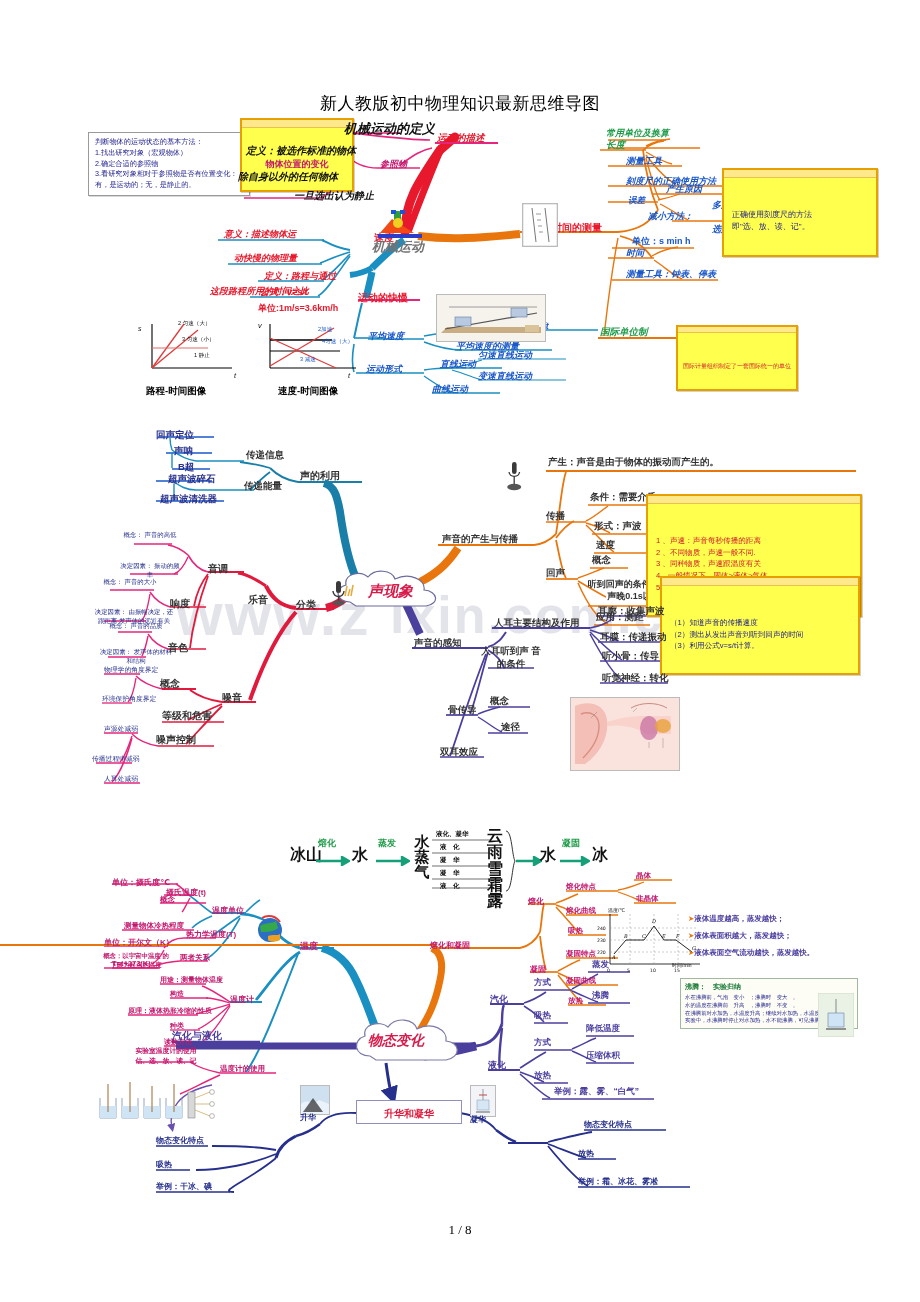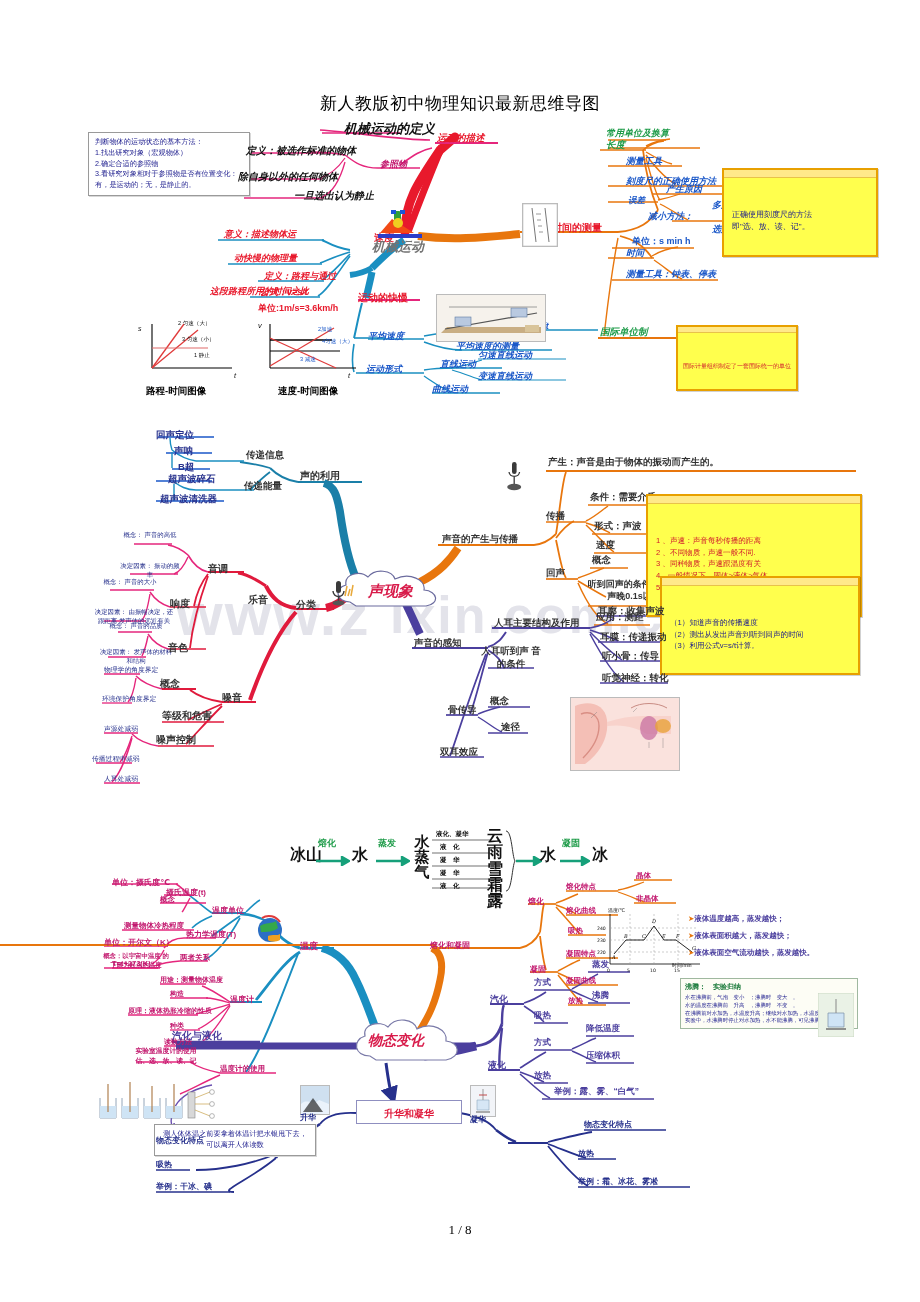--- a/index.html
+++ b/index.html
@@ -414,20 +414,24 @@
         <path d="M0,0 L6,3 L0,6 z" fill="#6a4fb0"></path>
       </marker>
     </defs>
   </svg>
 
   <div class="note" style="left:88px;top:132px;width:148px;">判断物体的运动状态的基本方法：
 1.找出研究对象（宏观物体）
 2.确定合适的参照物
 3.看研究对象相对于参照物是否有位置变化：有，是运动的；无，是静止的。</div>
 
+  <div class="ynote" style="left:240px;top:118px;width:100px;padding:6px 5px 6px 5px;">
+    <div class="tbar"></div>
+    <div class="ynote-body" style="font-size:9px;font-weight:bold;color:#c2186e;text-align:center;">物体位置的变化</div>
+  </div>
 
   <div class="n it c-blk" style="left:344px;top:122px;font-size:13px;">机械运动的定义</div>
 
   <div class="n it c-red" style="left:437px;top:133px;font-size:9.5px;">运动的描述</div>
 
   <div class="n it c-blk" style="left:246px;top:145px;font-size:10px;">定义：被选作标准的物体</div>
   <div class="n it c-blk" style="left:238px;top:171px;font-size:10px;">除自身以外的任何物体</div>
   <div class="n it c-blk" style="left:250px;top:190px;font-size:10px;margin-left:44px;">一旦选出认为静止</div>
   <div class="n it c-mag" style="left:380px;top:159px;font-size:9px;">参照物</div>
 
@@ -776,22 +780,20 @@
         <line x1="99" y1="20" x2="114" y2="14"></line>
           <line x1="99" y1="26" x2="114" y2="26"></line>
           <line x1="99" y1="32" x2="114" y2="38"></line>
       </g>
       <circle cx="116" cy="14" r="2.4" fill="none" stroke="#888" stroke-width=".6"></circle>
       <circle cx="116" cy="26" r="2.4" fill="none" stroke="#888" stroke-width=".6"></circle>
       <circle cx="116" cy="38" r="2.4" fill="none" stroke="#888" stroke-width=".6"></circle>
     </svg>
   </div>
 
-  <div class="note" style="left:154px;top:1124px;width:148px;text-align:center;">测人体体温之前要拿着体温计把水银甩下去，
-可以离开人体读数</div>
 
   <div class="ill" style="left:254px;top:912px;width:32px;height:34px;">
     <svg width="32" height="34" viewBox="0 0 32 34">
       <circle cx="16" cy="18" r="12" fill="#2b6fc4"></circle>
       <path d="M6,14 C12,10 18,12 22,9 L24,16 C20,20 12,20 7,20 Z" fill="#35a84a"></path>
       <path d="M14,24 C18,22 24,24 26,22 L26,28 C22,30 16,30 14,28 Z" fill="#f0a020"></path>
       <path d="M8,6 C14,2 22,4 26,10" stroke="#e03a3a" stroke-width="2" fill="none"></path>
     </svg>
   </div>
 

